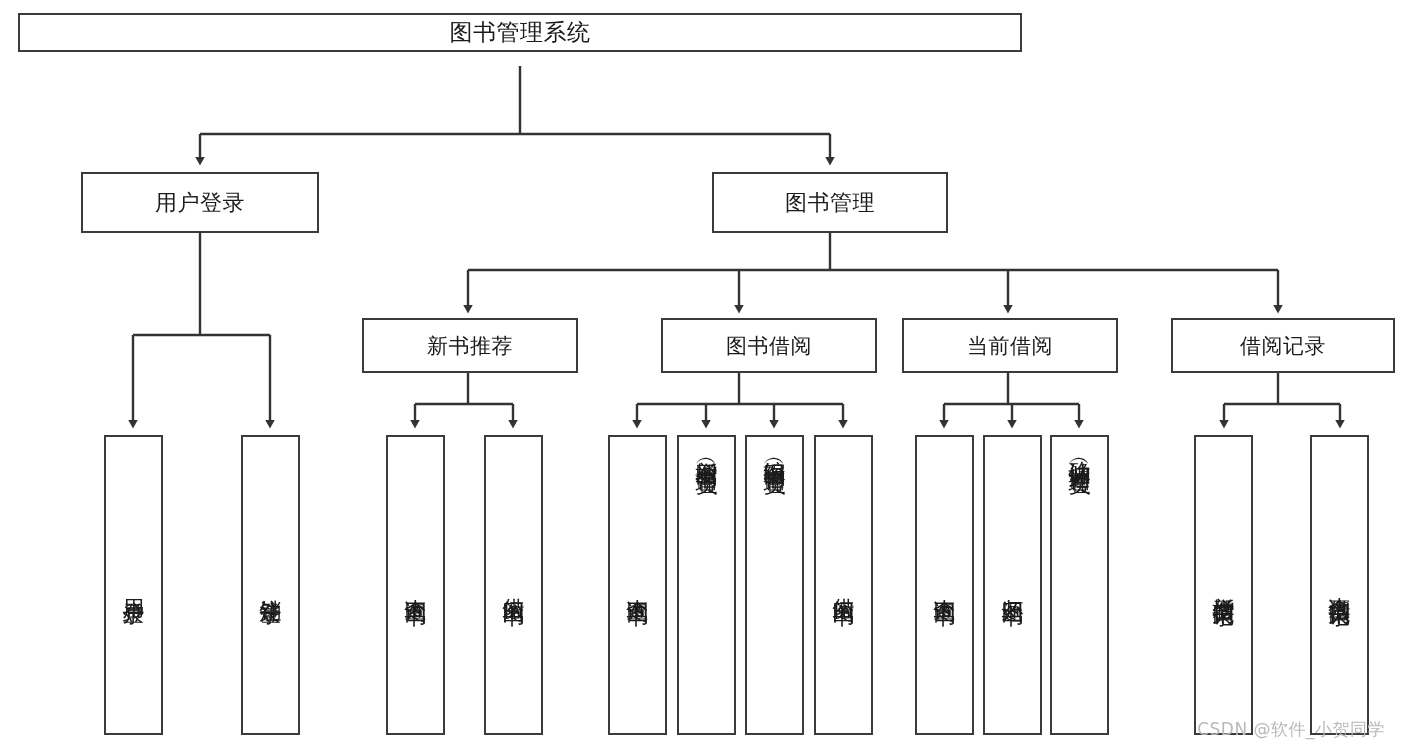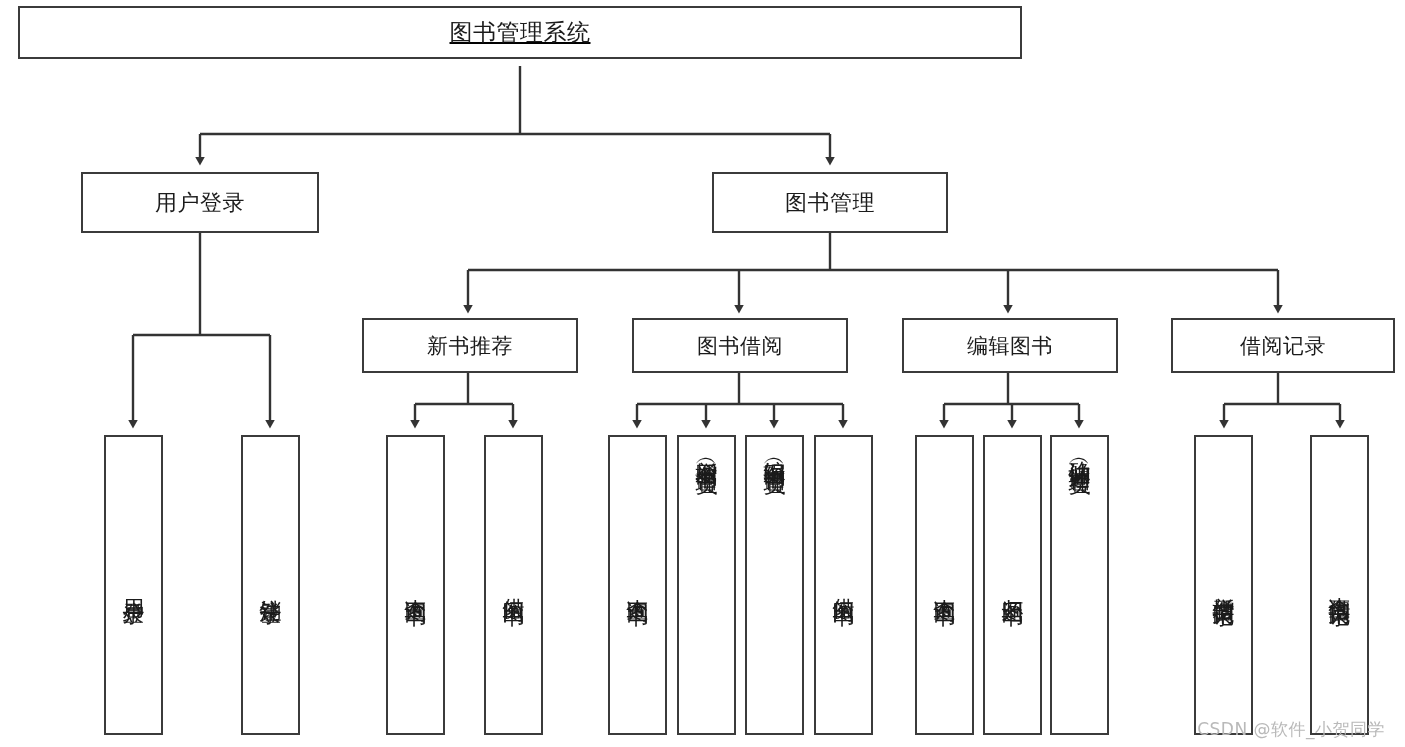--- a/index.html
+++ b/index.html
@@ -131,42 +131,42 @@
       <path d="M1012,404 L1012,421" marker-end="url(#arrowhead)"></path>
       <path d="M1079,404 L1079,421" marker-end="url(#arrowhead)"></path>
 
       <path d="M1278,373 L1278,404"></path>
       <path d="M1224,404 L1340,404"></path>
       <path d="M1224,404 L1224,421" marker-end="url(#arrowhead)"></path>
       <path d="M1340,404 L1340,421" marker-end="url(#arrowhead)"></path>
     </g>
   </svg>
 
-  <div class="node-box tier-root" style="left:18px; top:6px; width:1004px; height:53px;text-decoration:underline;">
+  <div class="node-box tier-root" style="left:18px; top:13px; width:1004px; height:39px;">
     <span class="node-label">图书管理系统</span>
   </div>
 
   <div class="node-box tier-two" style="left:81px; top:172px; width:238px; height:61px;">
     <span class="node-label">用户登录</span>
   </div>
 
   <div class="node-box tier-three" style="left:362px; top:318px; width:216px; height:55px;">
     <span class="node-label">新书推荐</span>
   </div>
 
   <div class="node-box tier-two" style="left:712px; top:172px; width:236px; height:61px;">
     <span class="node-label">图书管理</span>
   </div>
 
-  <div class="node-box tier-three" style="left:632px; top:318px; width:216px; height:55px;">
+  <div class="node-box tier-three" style="left:661px; top:318px; width:216px; height:55px;">
     <span class="node-label">图书借阅</span>
   </div>
 
   <div class="node-box tier-three" style="left:902px; top:318px; width:216px; height:55px;">
-    <span class="node-label">编辑图书</span>
+    <span class="node-label">当前借阅</span>
   </div>
 
   <div class="node-box tier-three" style="left:1171px; top:318px; width:224px; height:55px;">
     <span class="node-label">借阅记录</span>
   </div>
 
   <div class="node-box tier-leaf center-v" style="left:104px; top:435px; width:59px; height:300px;">
     <span class="node-label">用户登录</span>
   </div>
 

